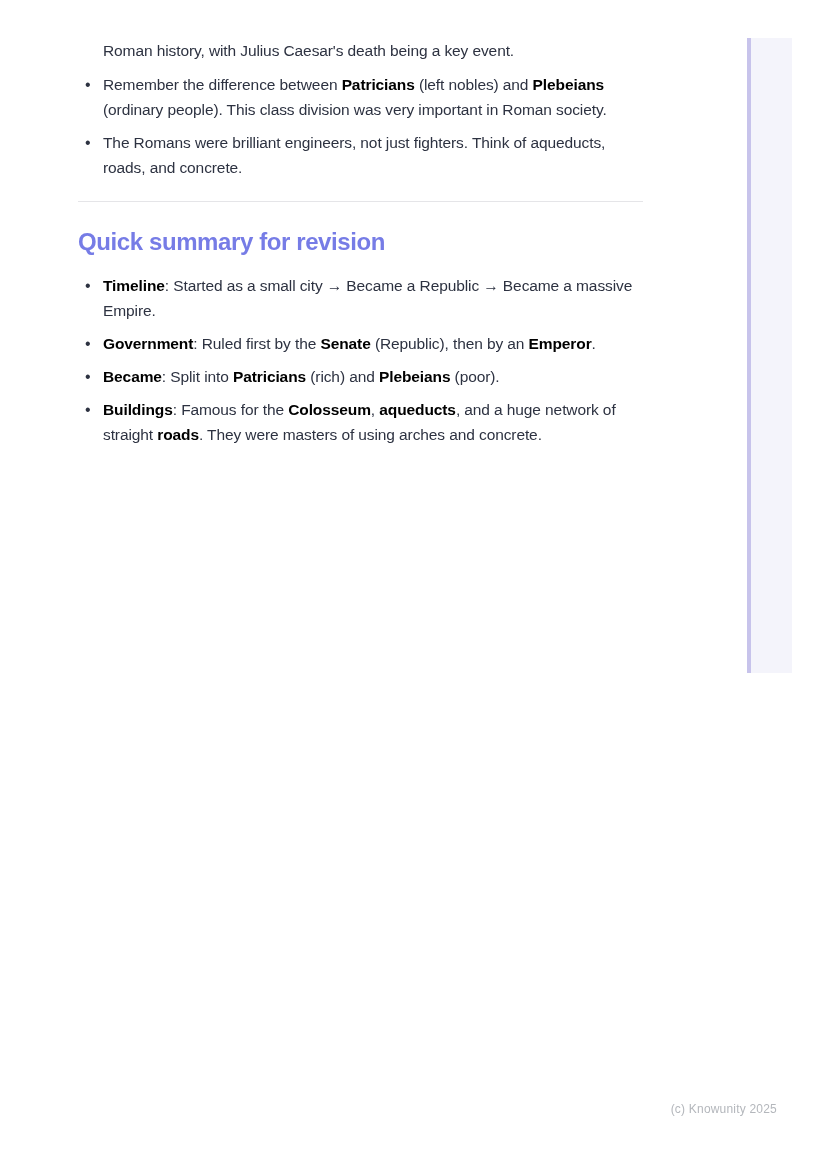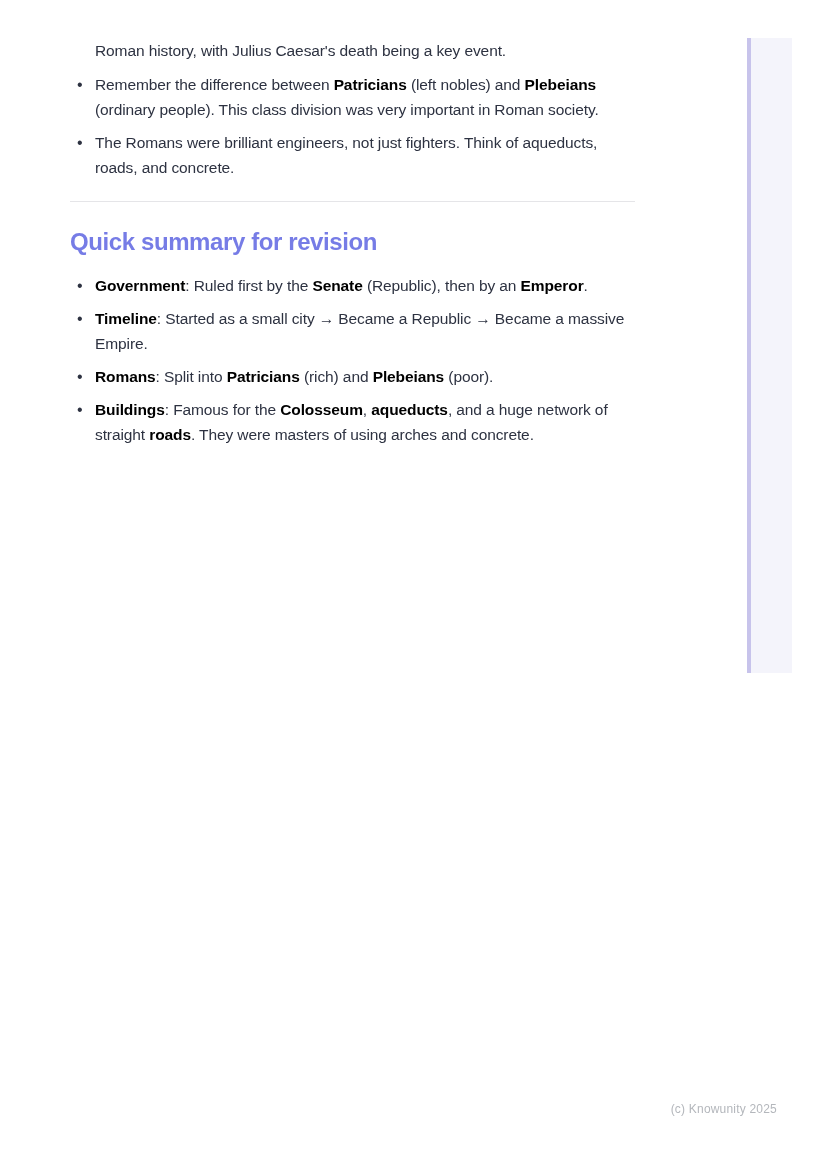--- a/index.html
+++ b/index.html
@@ -14,21 +14,21 @@
     overflow: hidden;
     font-family: "Liberation Sans", sans-serif;
     color: #2d3241;
   }
   .page {
     position: absolute;
     inset: 0;
   }
   .content {
     position: absolute;
-    left: 70px;
+    left: 78px;
     top: 38px;
     width: 565px;
   }
   .continuation {
     margin: 0 0 9px 0;
     padding-left: 25px;
     font-size: 15.5px;
     line-height: 25px;
     letter-spacing: -0.1px;
   }
@@ -101,23 +101,23 @@
     <ul class="bullet-list">
         <li><span>Remember the difference between </span><strong>Patricians</strong><span> (left nobles) and </span><strong>Plebeians</strong><span> (ordinary people). This class division was very important in Roman society.</span></li>
         <li><span>The Romans were brilliant engineers, not just fighters. Think of aqueducts, roads, and concrete.</span></li>
       </ul>
 
     <hr class="divider">
 
     <h2 class="heading" style="color: rgb(118, 124, 230);">Quick summary for revision</h2>
 
     <ul class="bullet-list">
+        <li><strong>Timeline</strong><span>: Started as a small city → Became a Republic → Became a massive Empire.</span></li>
         <li><strong>Government</strong><span>: Ruled first by the </span><strong>Senate</strong><span> (Republic), then by an </span><strong>Emperor</strong><span>.</span></li>
-        <li><strong>Timeline</strong><span>: Started as a small city → Became a Republic → Became a massive Empire.</span></li>
-        <li><strong>Romans</strong><span>: Split into </span><strong>Patricians</strong><span> (rich) and </span><strong>Plebeians</strong><span> (poor).</span></li>
+        <li><strong>Became</strong><span>: Split into </span><strong>Patricians</strong><span> (rich) and </span><strong>Plebeians</strong><span> (poor).</span></li>
         <li><strong>Buildings</strong><span>: Famous for the </span><strong>Colosseum</strong><span>, </span><strong>aqueducts</strong><span>, and a huge network of straight </span><strong>roads</strong><span>. They were masters of using arches and concrete.</span></li>
       </ul>
 
   </div>
 
   <div class="side-strip" style="background: rgb(244, 244, 251); border-left-color: rgb(199, 195, 235);"></div>
 
   <div class="footer" style="color: rgb(180, 183, 188);">(c) Knowunity 2025</div>
 
 </div>

